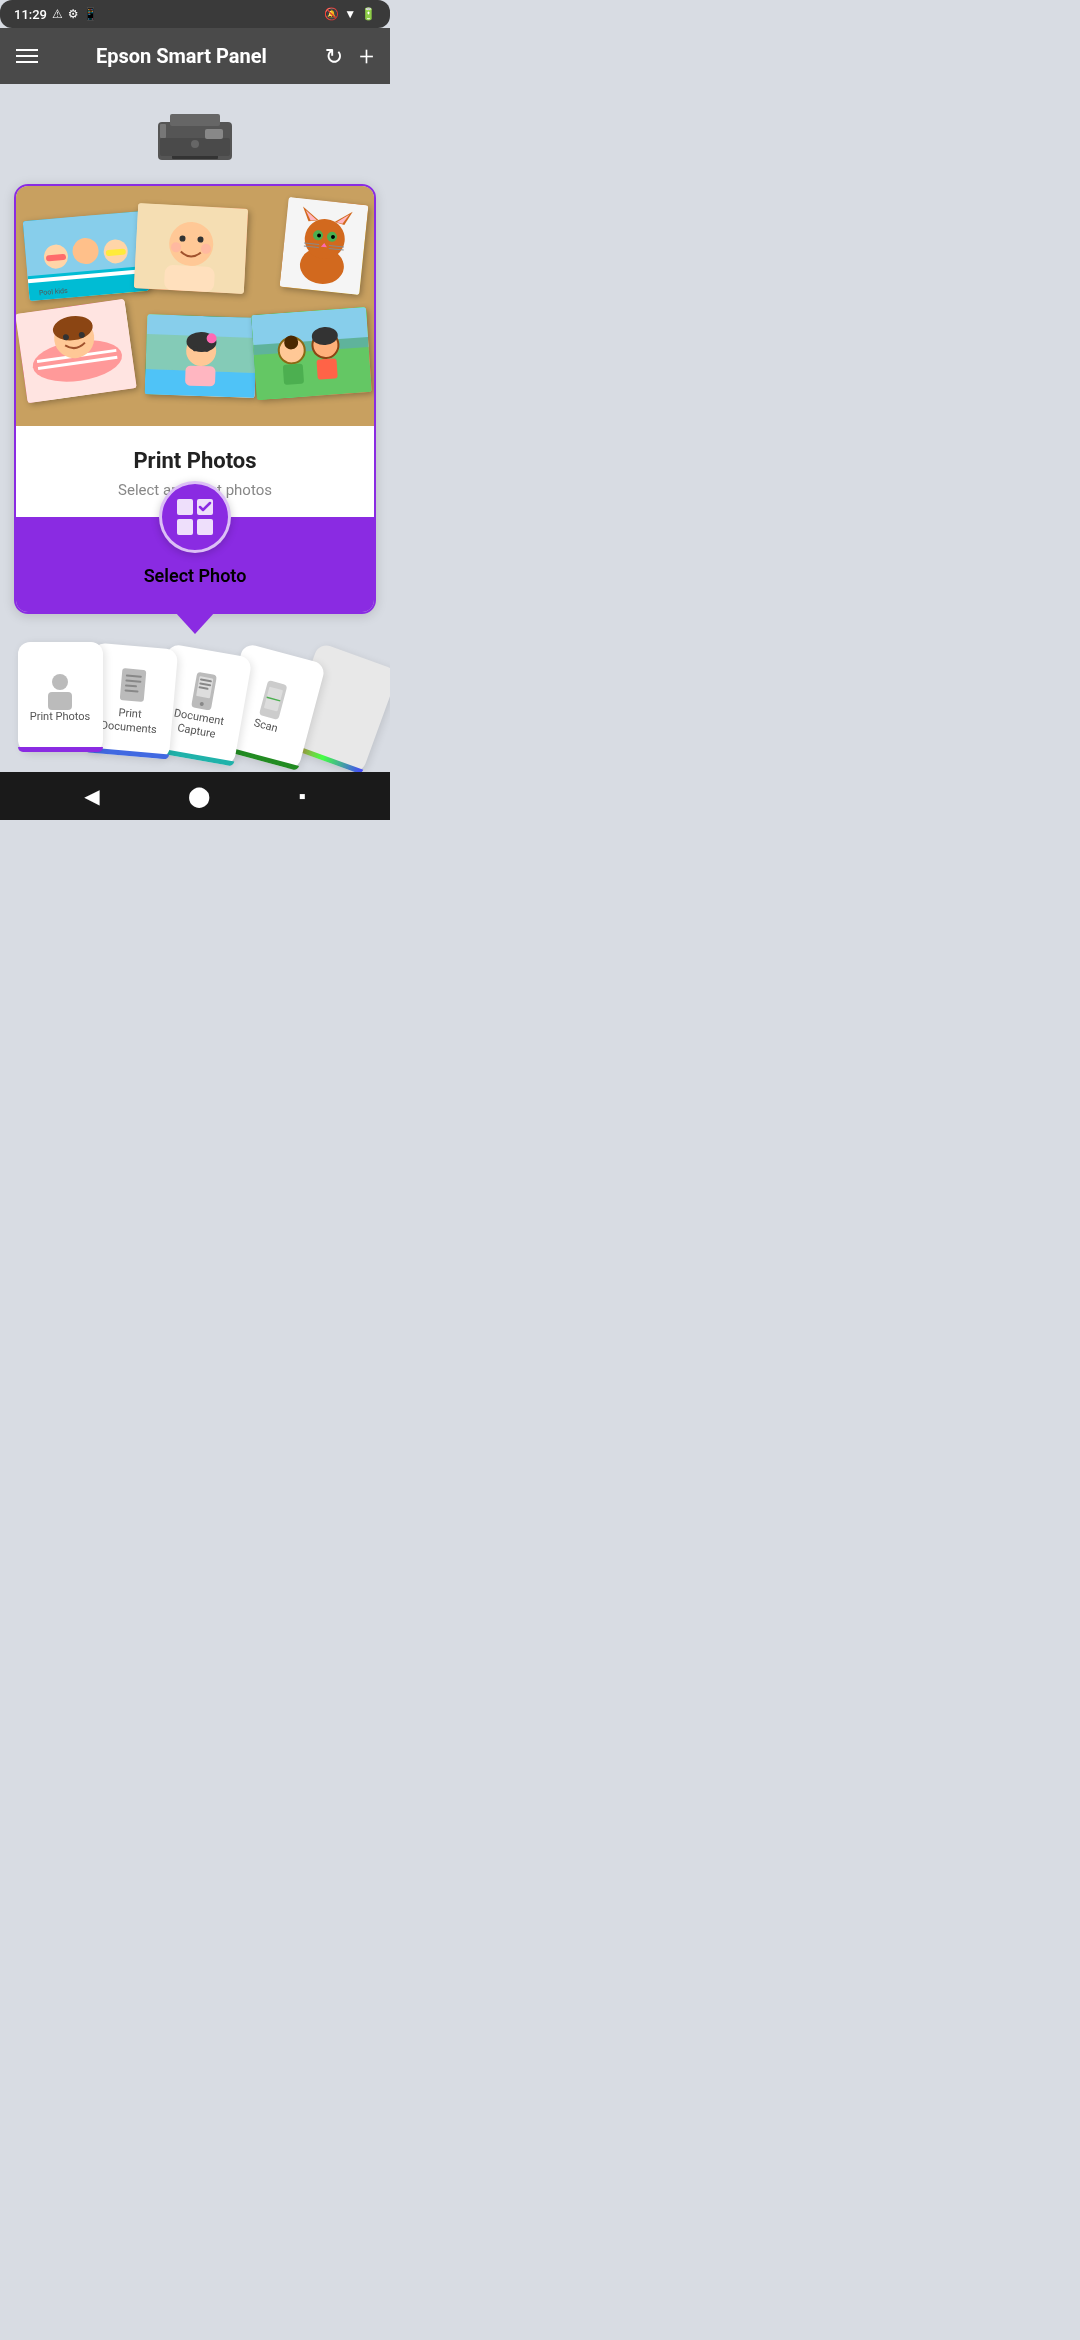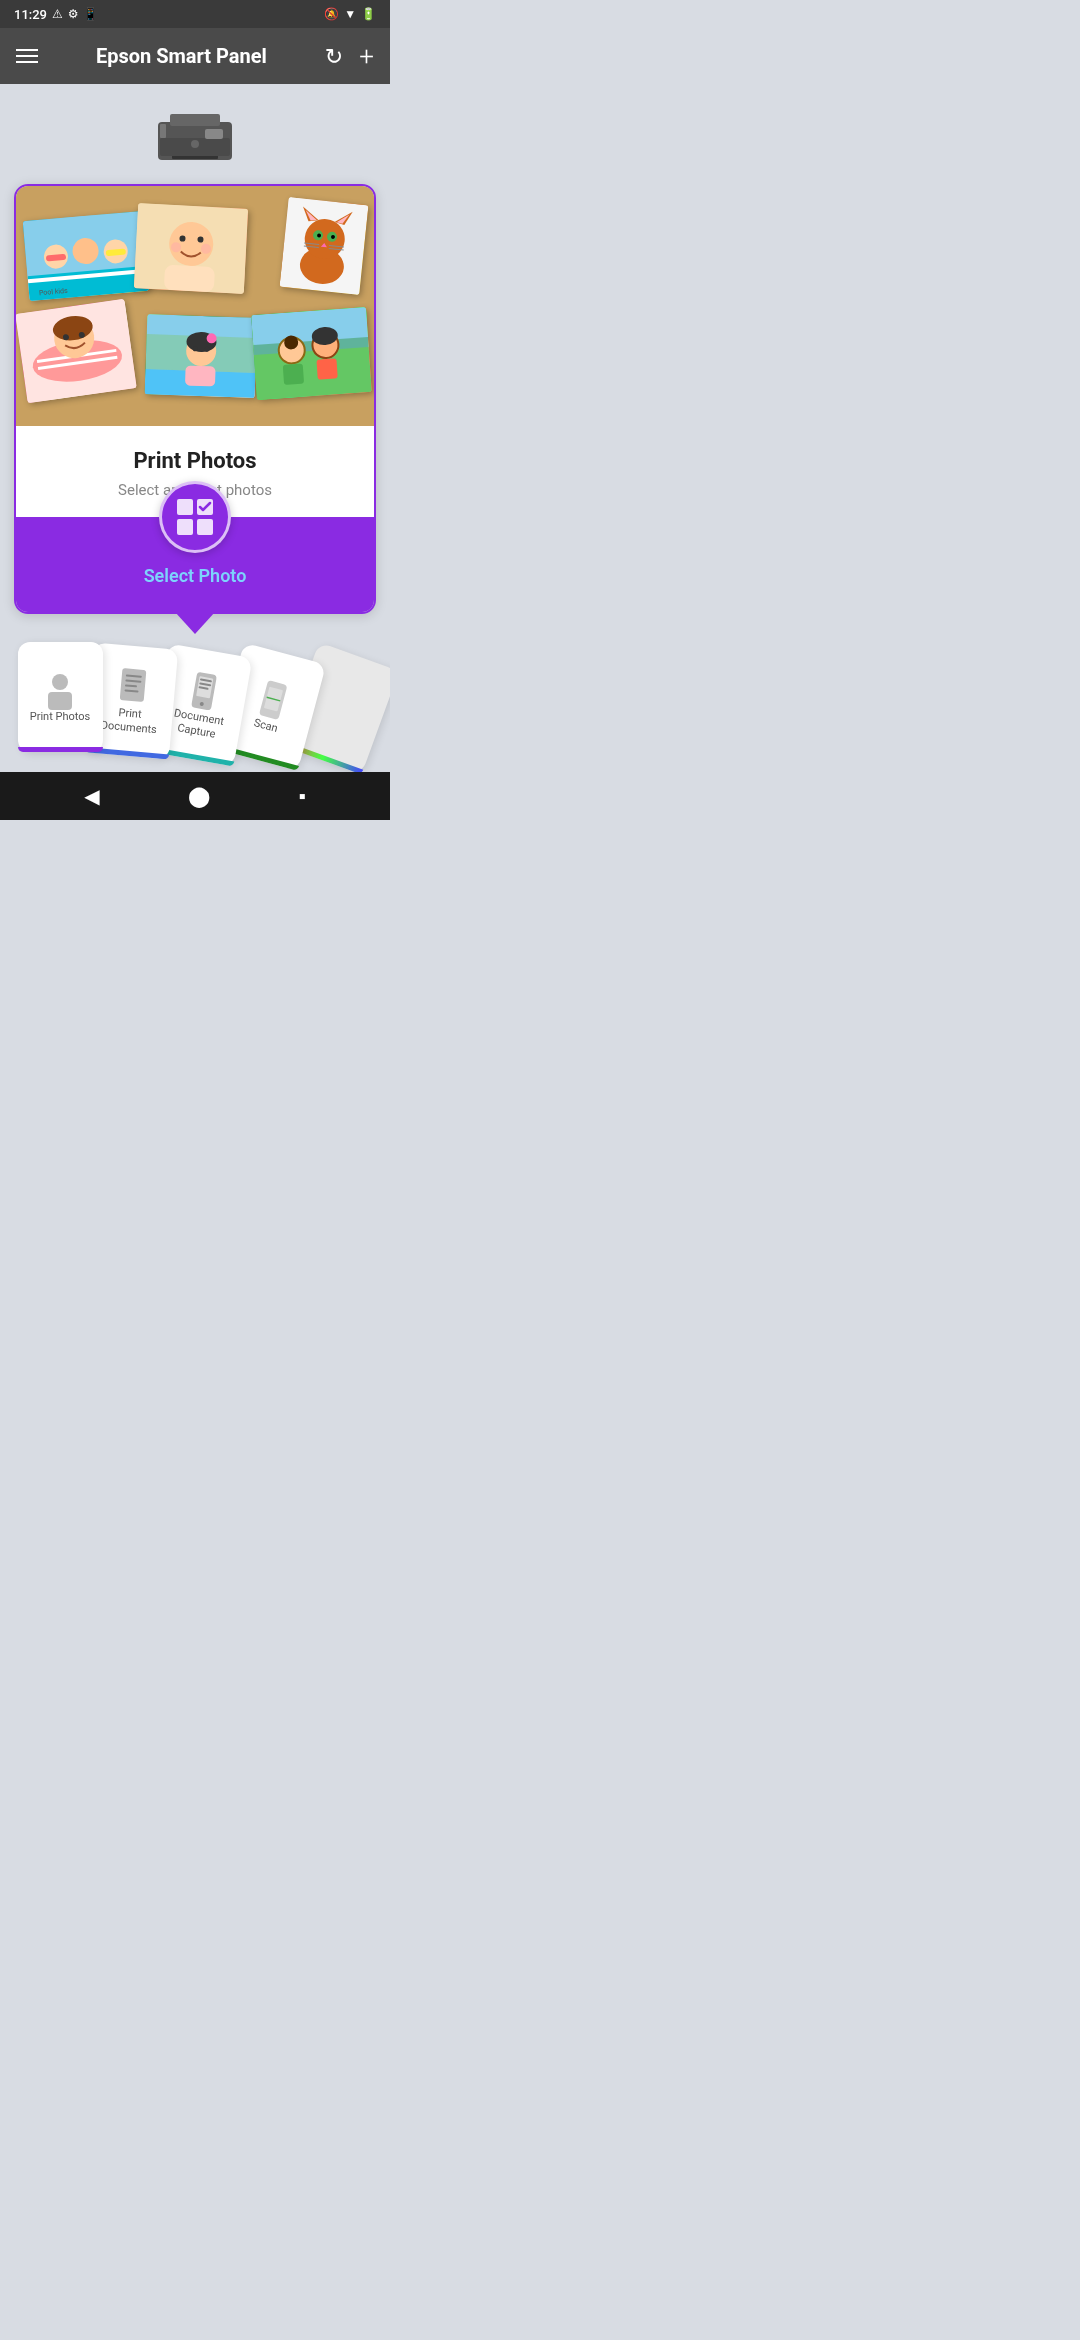--- a/index.html
+++ b/index.html
@@ -14,20 +14,21 @@
     }
 
     
     .status-bar {
       background: #3a3a3a;
       height: 28px;
       display: flex;
       align-items: center;
       justify-content: space-between;
       padding: 2px 14px;
+      border-radius: 12px;
     }
     .status-time {
       color: white;
       font-size: 13px;
       font-weight: 500;
     }
     .status-icons {
       display: flex;
       align-items: center;
       gap: 5px;
@@ -217,21 +218,21 @@
       display: flex;
       align-items: center;
       justify-content: center;
       margin-top: -36px;
       margin-bottom: 12px;
       cursor: pointer;
       box-shadow: 0 2px 8px rgba(0,0,0,0.2);
     }
 
     .select-label {
-      color: #7dd3fc;
+      color: #000000;
       font-size: 18px;
       font-weight: 600;
     }
 
     
     .arrow-down {
       display: flex;
       justify-content: center;
       margin-top: -2px;
     }

